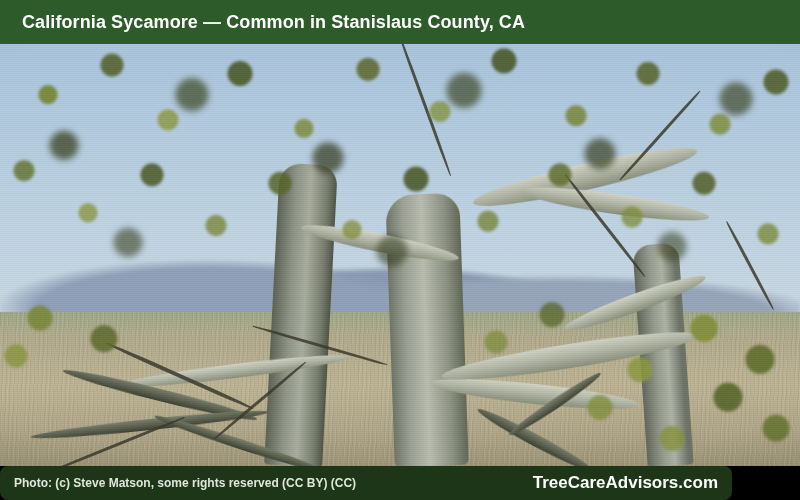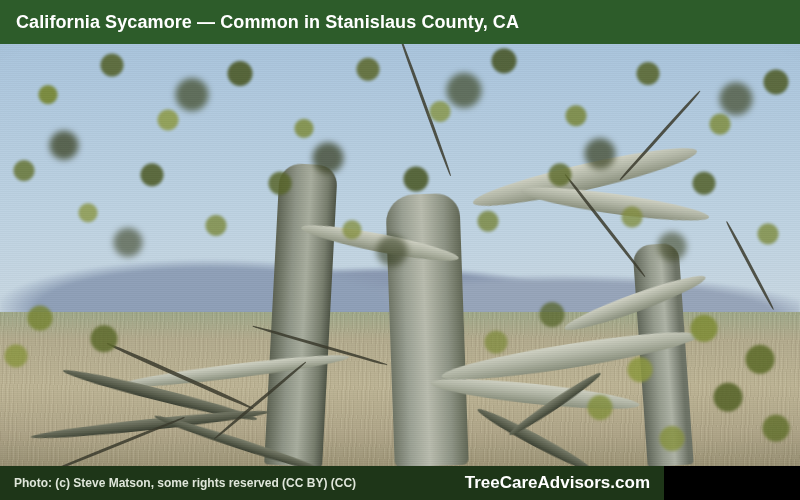--- a/index.html
+++ b/index.html
@@ -26,45 +26,46 @@
   .header-bar {
     position: absolute;
     top: 0; left: 0;
     width: 800px;
     height: 44px;
     background: #2d5c2a;
     z-index: 30;
     display: flex;
     align-items: center;
     box-sizing: border-box;
-    padding: 0 16px;
+    padding: 0 22px;
   }
   .header-title {
     color: #ffffff;
     font-size: 18px;
     font-weight: bold;
     letter-spacing: 0.1px;
     white-space: nowrap;
     font-family: "Liberation Sans", sans-serif;
   }
 
   
   .footer-bar {
     position: absolute;
     left: 0;
     top: 466px;
-    width: 664px;
+    width: 732px;
     height: 34px;
     background: #1e3618;
     z-index: 30;
     display: flex;
     align-items: center;
     justify-content: space-between;
     box-sizing: border-box;
     padding: 0 14px;
+    border-radius: 8px;
   }
   .footer-credit {
     color: #dfe6da;
     font-size: 12px;
     font-weight: bold;
     white-space: nowrap;
   }
   .footer-site {
     color: #ffffff;
     font-size: 17px;

